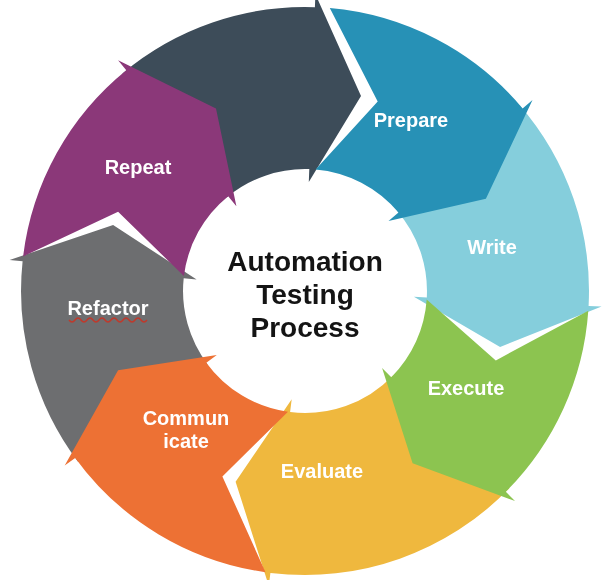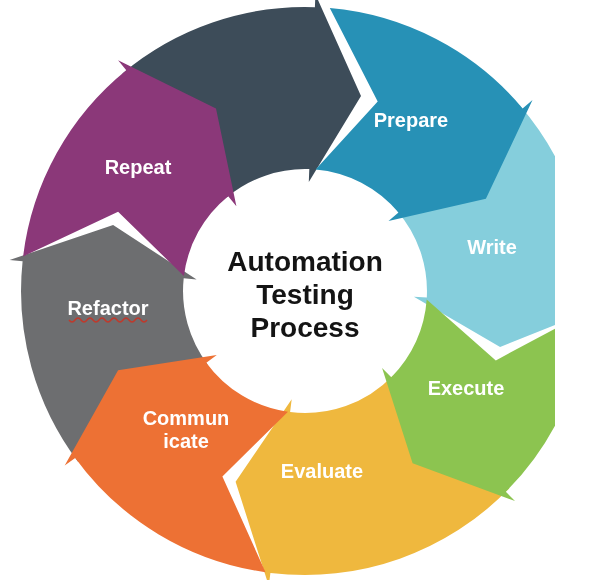--- a/index.html
+++ b/index.html
@@ -2,21 +2,21 @@
 <html><head>
 <meta charset="utf-8">
 <style>
   html, body {
     margin: 0;
     padding: 0;
     background: #ffffff;
   }
   .stage {
     position: relative;
-    width: 555px;
+    width: 609px;
     height: 580px;
     background: #ffffff;
     overflow: hidden;
     font-family: "Liberation Sans", sans-serif;
     border-radius: 23px;
   }
   svg text {
     font-family: "Liberation Sans", sans-serif;
   }
   .seg-label {

